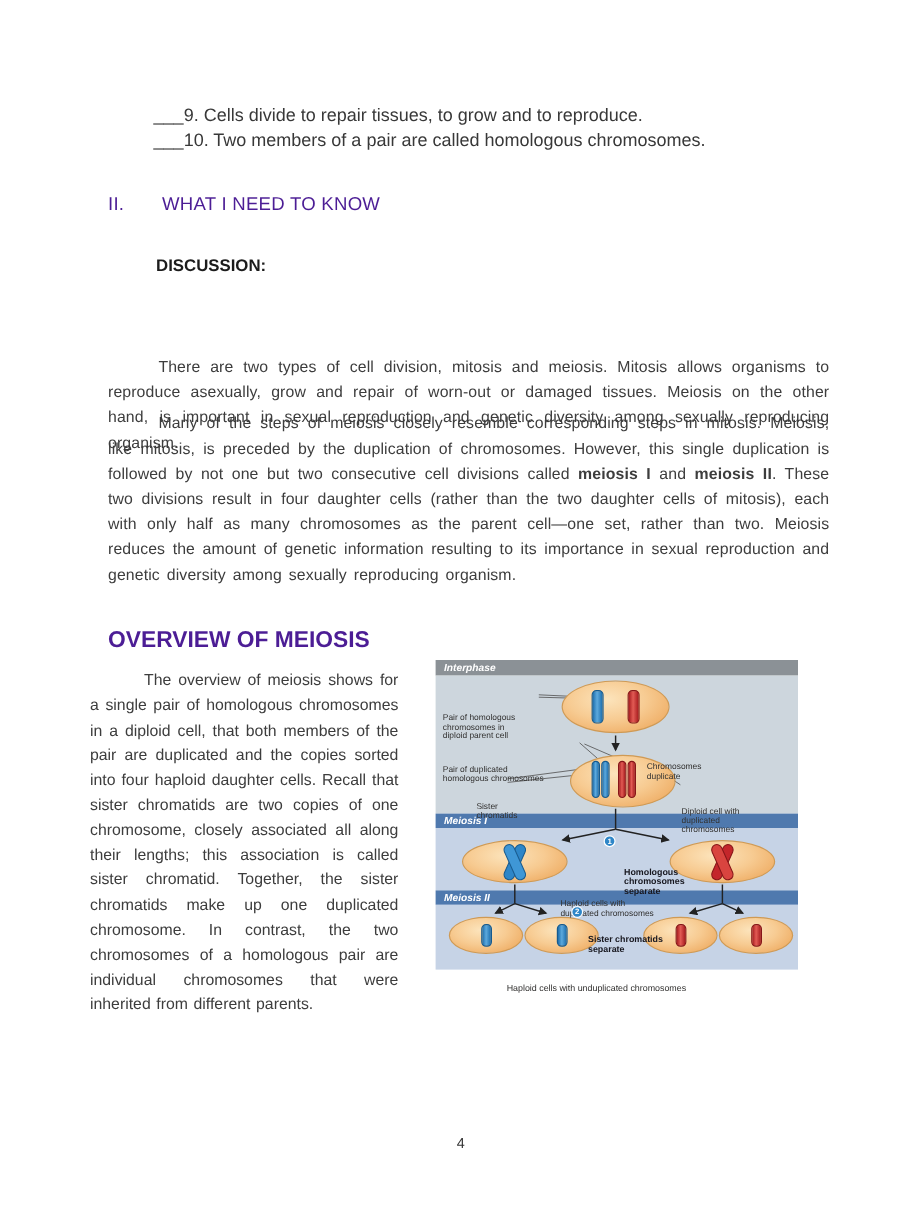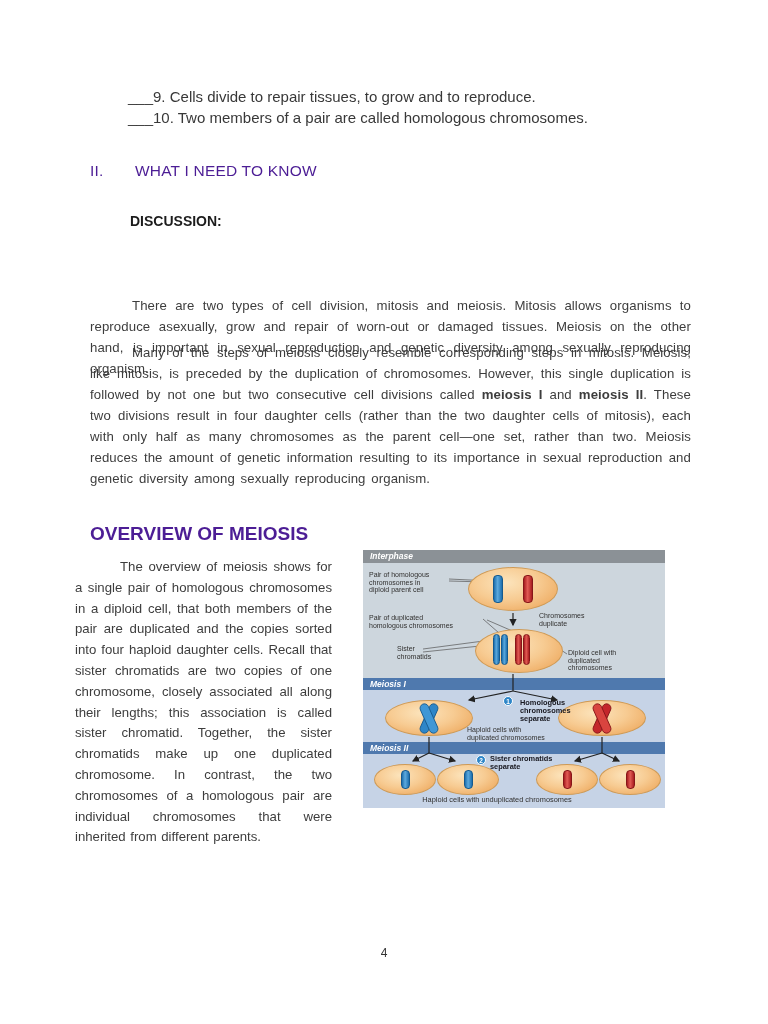--- a/index.html
+++ b/index.html
@@ -34,21 +34,21 @@
   .fig-svg { position:absolute; left:0; top:0; z-index:1; }
   .cell {
     position:absolute; z-index:2; border-radius:50%;
     background:radial-gradient(ellipse at 42% 35%, #fce4bc 0%, #f7cb92 45%, #efae66 82%, #e19a4f 100%);
     border:1px solid #cf9a55;
     display:flex; align-items:center; justify-content:center;
   }
   .chrom { position:absolute; z-index:3; border-radius:4px; }
   .chrom.blue { background:linear-gradient(90deg,#1d6fae 0%,#5ca9dd 45%,#1d6fae 100%); border:0.5px solid #155a8f; }
   .chrom.red  { background:linear-gradient(90deg,#a81d20 0%,#e25b54 45%,#a81d20 100%); border:0.5px solid #871619; }
-  .flabel { position:absolute; z-index:4; font-size:7px; line-height:7.6px; color:#31302f; white-space:pre-line; }
+  .flabel { position:absolute; z-index:4; font-size:7px; line-height:7.6px; color:#31302f; white-space:pre-line;margin-top:24px; }
   .flabel.bold { font-weight:bold; font-size:7.4px; line-height:8px; color:#17171f; }
   .stepnum {
     position:absolute; z-index:4; width:10px; height:10px; border-radius:50%;
     background:#2e86c8; color:#fff; font-size:6.5px; font-weight:bold;
     display:flex; align-items:center; justify-content:center; border:1px solid #ffffff;
   }
   .xsvg { position:relative; z-index:3; }
 
   .caption-box {
     position:absolute; left:363px; top:815px; width:298px; min-height:98px;

